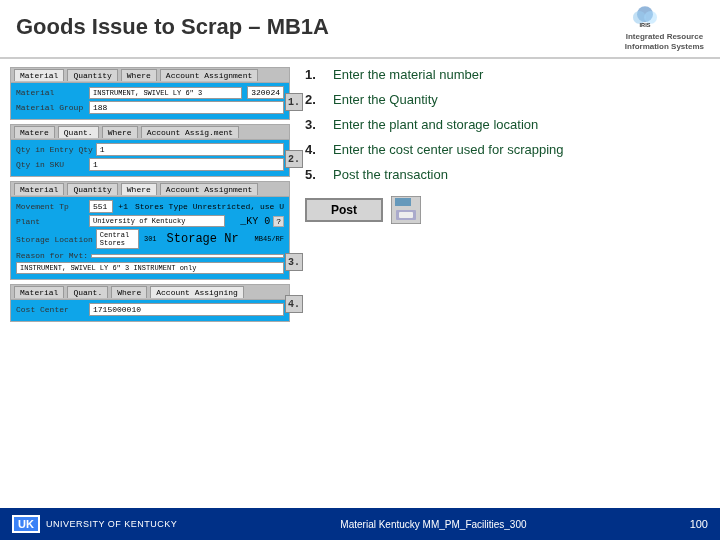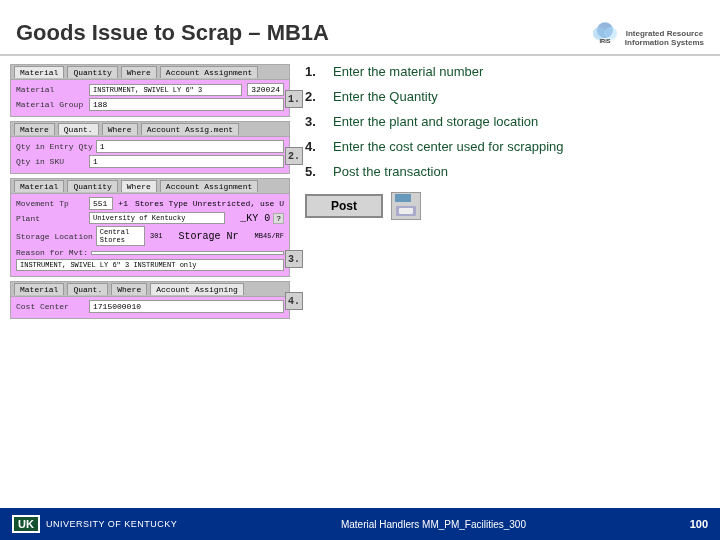--- a/index.html
+++ b/index.html
@@ -9,31 +9,31 @@
       background: #fff;
       font-family: Arial, sans-serif;
       font-size: 13px;
       overflow: hidden;
     }
 
     .page-title {
       font-size: 22px;
       font-weight: bold;
       color: #333;
-      padding: 18px 16px 6px 16px;
+      padding: 2px 16px 6px 16px;
       border-bottom: 2px solid #ccc;
       display: flex;
       align-items: center;
       justify-content: space-between;
     }
 
     .iris-logo {
       display: flex;
-      flex-direction: row;
-      align-items: flex-end;
+      flex-direction: column;
+      align-items: flex-start;
       font-size: 9px;
       color: #555;
     }
 
     .iris-logo-icon {
       width: 40px;
       height: 30px;
     }
 
     .main-content {
@@ -48,21 +48,21 @@
     .sap-screenshots {
       width: 280px;
       flex-shrink: 0;
       display: flex;
       flex-direction: column;
       gap: 4px;
     }
 
     .sap-window {
       border: 1px solid #aaa;
-      background: #f0abfc;
+      background: #0ea5e9;
       font-size: 9px;
       font-family: 'Courier New', monospace;
     }
 
     .sap-window-header {
       background: #c0c0c0;
       border-bottom: 1px solid #aaa;
       padding: 1px 3px;
       display: flex;
       gap: 3px;
@@ -175,21 +175,21 @@
       padding: 0 12px;
     }
 
     .uk-logo {
       display: flex;
       align-items: center;
       gap: 6px;
     }
 
     .uk-logo-box {
-      background: #14532d;
+      background: #3b82f6;
       border: 2px solid #fff;
       color: #fff;
       font-weight: bold;
       font-size: 11px;
       padding: 1px 4px;
     }
 
     .uk-text {
       color: #fff;
       font-size: 9px;
@@ -198,21 +198,21 @@
     }
 
     .bottom-center {
       color: #fff;
       font-size: 10px;
     }
 
     .bottom-right {
       color: #fff;
       font-size: 11px;
-      font-weight: bold;
+      font-weight: normal;
     }
 
     .sap-outer {
       position: relative;
     }
   </style>
 </head>
 <body>
 
 <div class="page-title">
@@ -291,21 +291,21 @@
         <div class="sap-field-row">
           <span class="sap-label">Plant</span>
           <div class="sap-input" style="font-size:7px;width:90px">University of Kentucky</div>
           <span style="font-size:10px;margin-left:12px">_KY 0</span>
           <span style="border:1px solid #aaa;padding:0 2px;font-size:8px;cursor:pointer;background:#ddd">?</span>
         </div>
         <div class="sap-field-row">
           <span class="sap-label">Storage Location</span>
           <div class="sap-input" style="font-size:7px;width:70px">Central Stores</div>
           <span style="font-size:7px;margin-left:2px">301</span>
-          <span style="font-size:10px;margin-left:13px">Storage Nr</span>
+          <span style="font-size:12px;margin-left:7px">Storage Nr</span>
           <span style="font-size:7px;margin-left:13px">MB45/RF</span>
         </div>
         <div class="sap-field-row">
           <span class="sap-label">Reason for Mvt:</span>
           <div class="sap-input" style="width:80px"></div>
         </div>
         <div class="sap-field-row">
           <div class="sap-input" style="width:100%;font-size:7px">INSTRUMENT, SWIVEL LY 6" 3 INSTRUMENT only</div>
         </div>
       </div>
@@ -361,15 +361,15 @@
       </svg>
     </div>
   </div>
 </div>
 
 <div class="bottom-bar">
   <div class="uk-logo">
     <div class="uk-logo-box">UK</div>
     <span class="uk-text">UNIVERSITY OF KENTUCKY</span>
   </div>
-  <span class="bottom-center">Material Handlers MM_PM_Facilities_300</span>
+  <span class="bottom-center">Material Kentucky MM_PM_Facilities_300</span>
   <span class="bottom-right">100</span>
 </div>
 
 </body></html>

